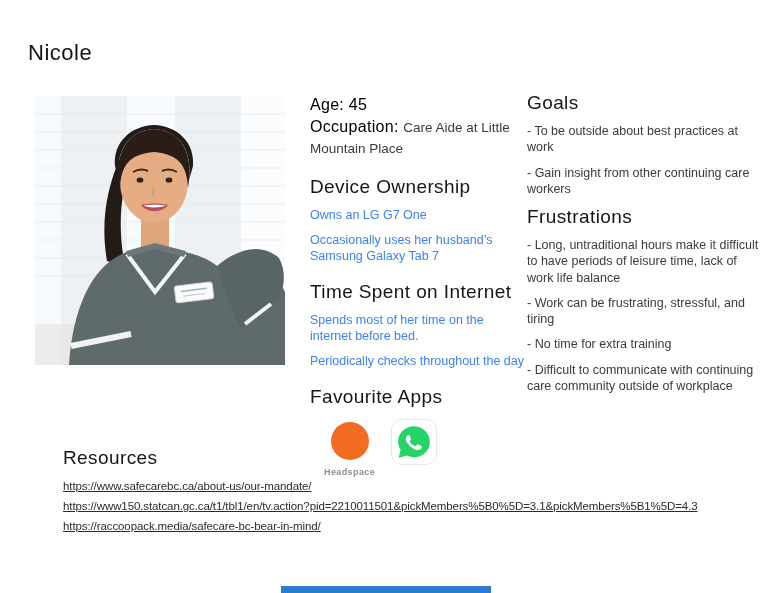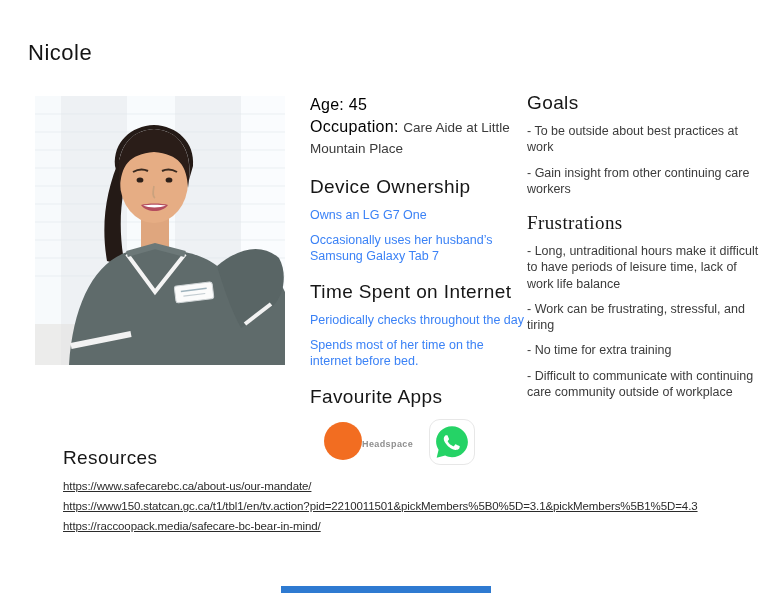--- a/index.html
+++ b/index.html
@@ -29,30 +29,30 @@
   .meta { margin: 0; }
   .meta-label { font-size: 16px; color: #000000; letter-spacing: 0.3px; }
   .meta-value { font-size: 13.5px; color: #3b3b3b; }
   .occ { margin-top: 3px; line-height: 1.3; }
 
   h2 {
     font-size: 19px; font-weight: 400; color: #161616;
     letter-spacing: 0.4px; margin: 0;
   }
   .col-mid h2 { margin-top: 17px; }
-  .col-right h2.frustrations-heading { margin-top: 15px; font-family: Liberation Serif, serif; }
+  .col-right h2.frustrations-heading { margin-top: 9px; }
 
   .body-p { font-size: 12.5px; line-height: 1.28; margin: 9px 0 0 0; color: #3b82f6; }
   .bullet { font-size: 12.5px; line-height: 1.3; margin: 9px 0 0 0; color: #3b3b3b; }
 
   .apps-row {
     margin-top: 14px; margin-left: 14px;
     display: flex; align-items: flex-start; gap: 16px;
   }
-  .app-headspace { display: flex; flex-direction: row; align-items: center; }
+  .app-headspace { display: flex; flex-direction: column; align-items: center; }
   .hs-dot {
     width: 38px; height: 38px; border-radius: 50%;
     background: #f26d21; display: block;
   }
   .hs-label {
     margin-top: 7px; font-size: 9px; font-weight: bold;
     color: #8f8f8f; letter-spacing: 0.4px;
   }
   .app-whatsapp { margin-top: -3px; }
 
@@ -139,22 +139,22 @@
 
   <div class="col col-mid">
     <p class="meta"><span class="meta-label">Age: 45</span></p>
     <p class="meta occ"><span class="meta-label">Occupation:</span> <span class="meta-value">Care Aide at Little Mountain Place</span></p>
 
     <h2>Device Ownership</h2>
     <p class="body-p">Owns an LG G7 One</p>
     <p class="body-p">Occasionally uses her husband’s Samsung Galaxy Tab 7</p>
 
     <h2>Time Spent on Internet</h2>
+    <p class="body-p">Spends most of her time on the internet before bed.</p>
     <p class="body-p">Periodically checks throughout the day</p>
-    <p class="body-p">Spends most of her time on the internet before bed.</p>
 
     <h2>Favourite Apps</h2>
     <div class="apps-row">
       <div class="app-headspace">
         <span class="hs-dot"></span>
         <span class="hs-label">Headspace</span>
       </div>
       <div class="app-whatsapp">
         <svg width="46" height="46" viewBox="0 0 48 48" xmlns="http://www.w3.org/2000/svg">
           <rect x="0.5" y="0.5" width="47" height="47" rx="11" fill="#ffffff" stroke="#e6e6e6"></rect>

